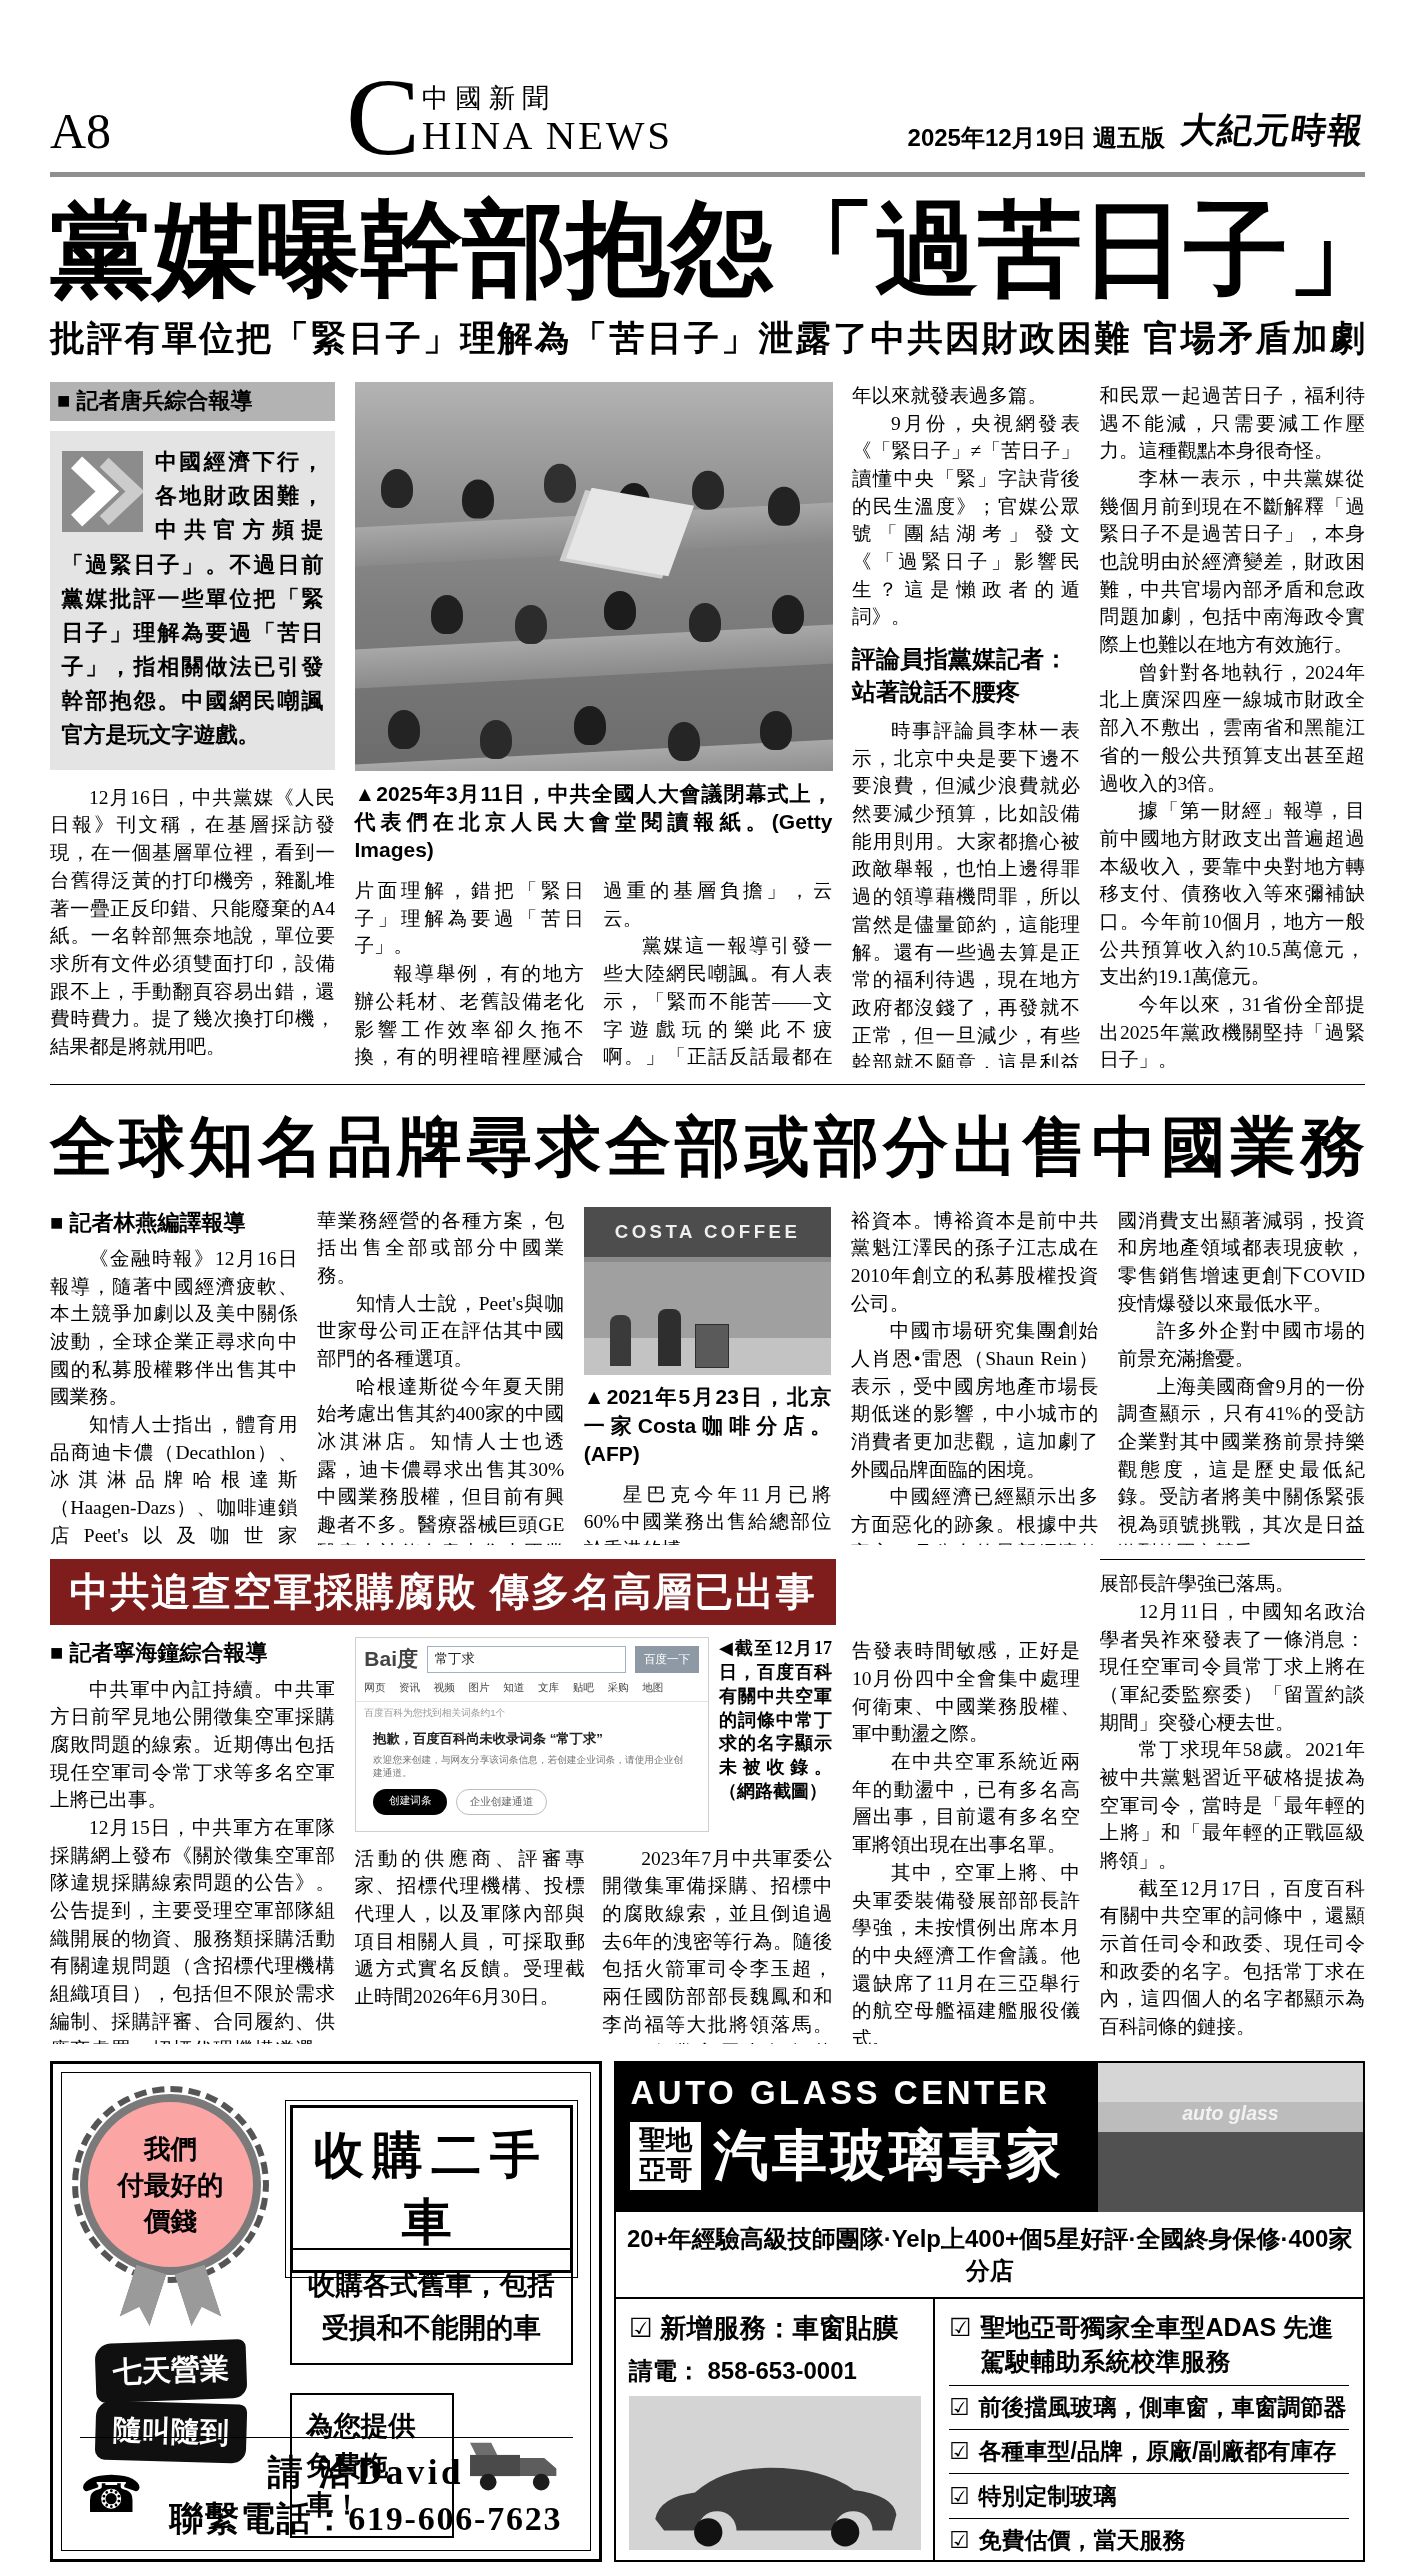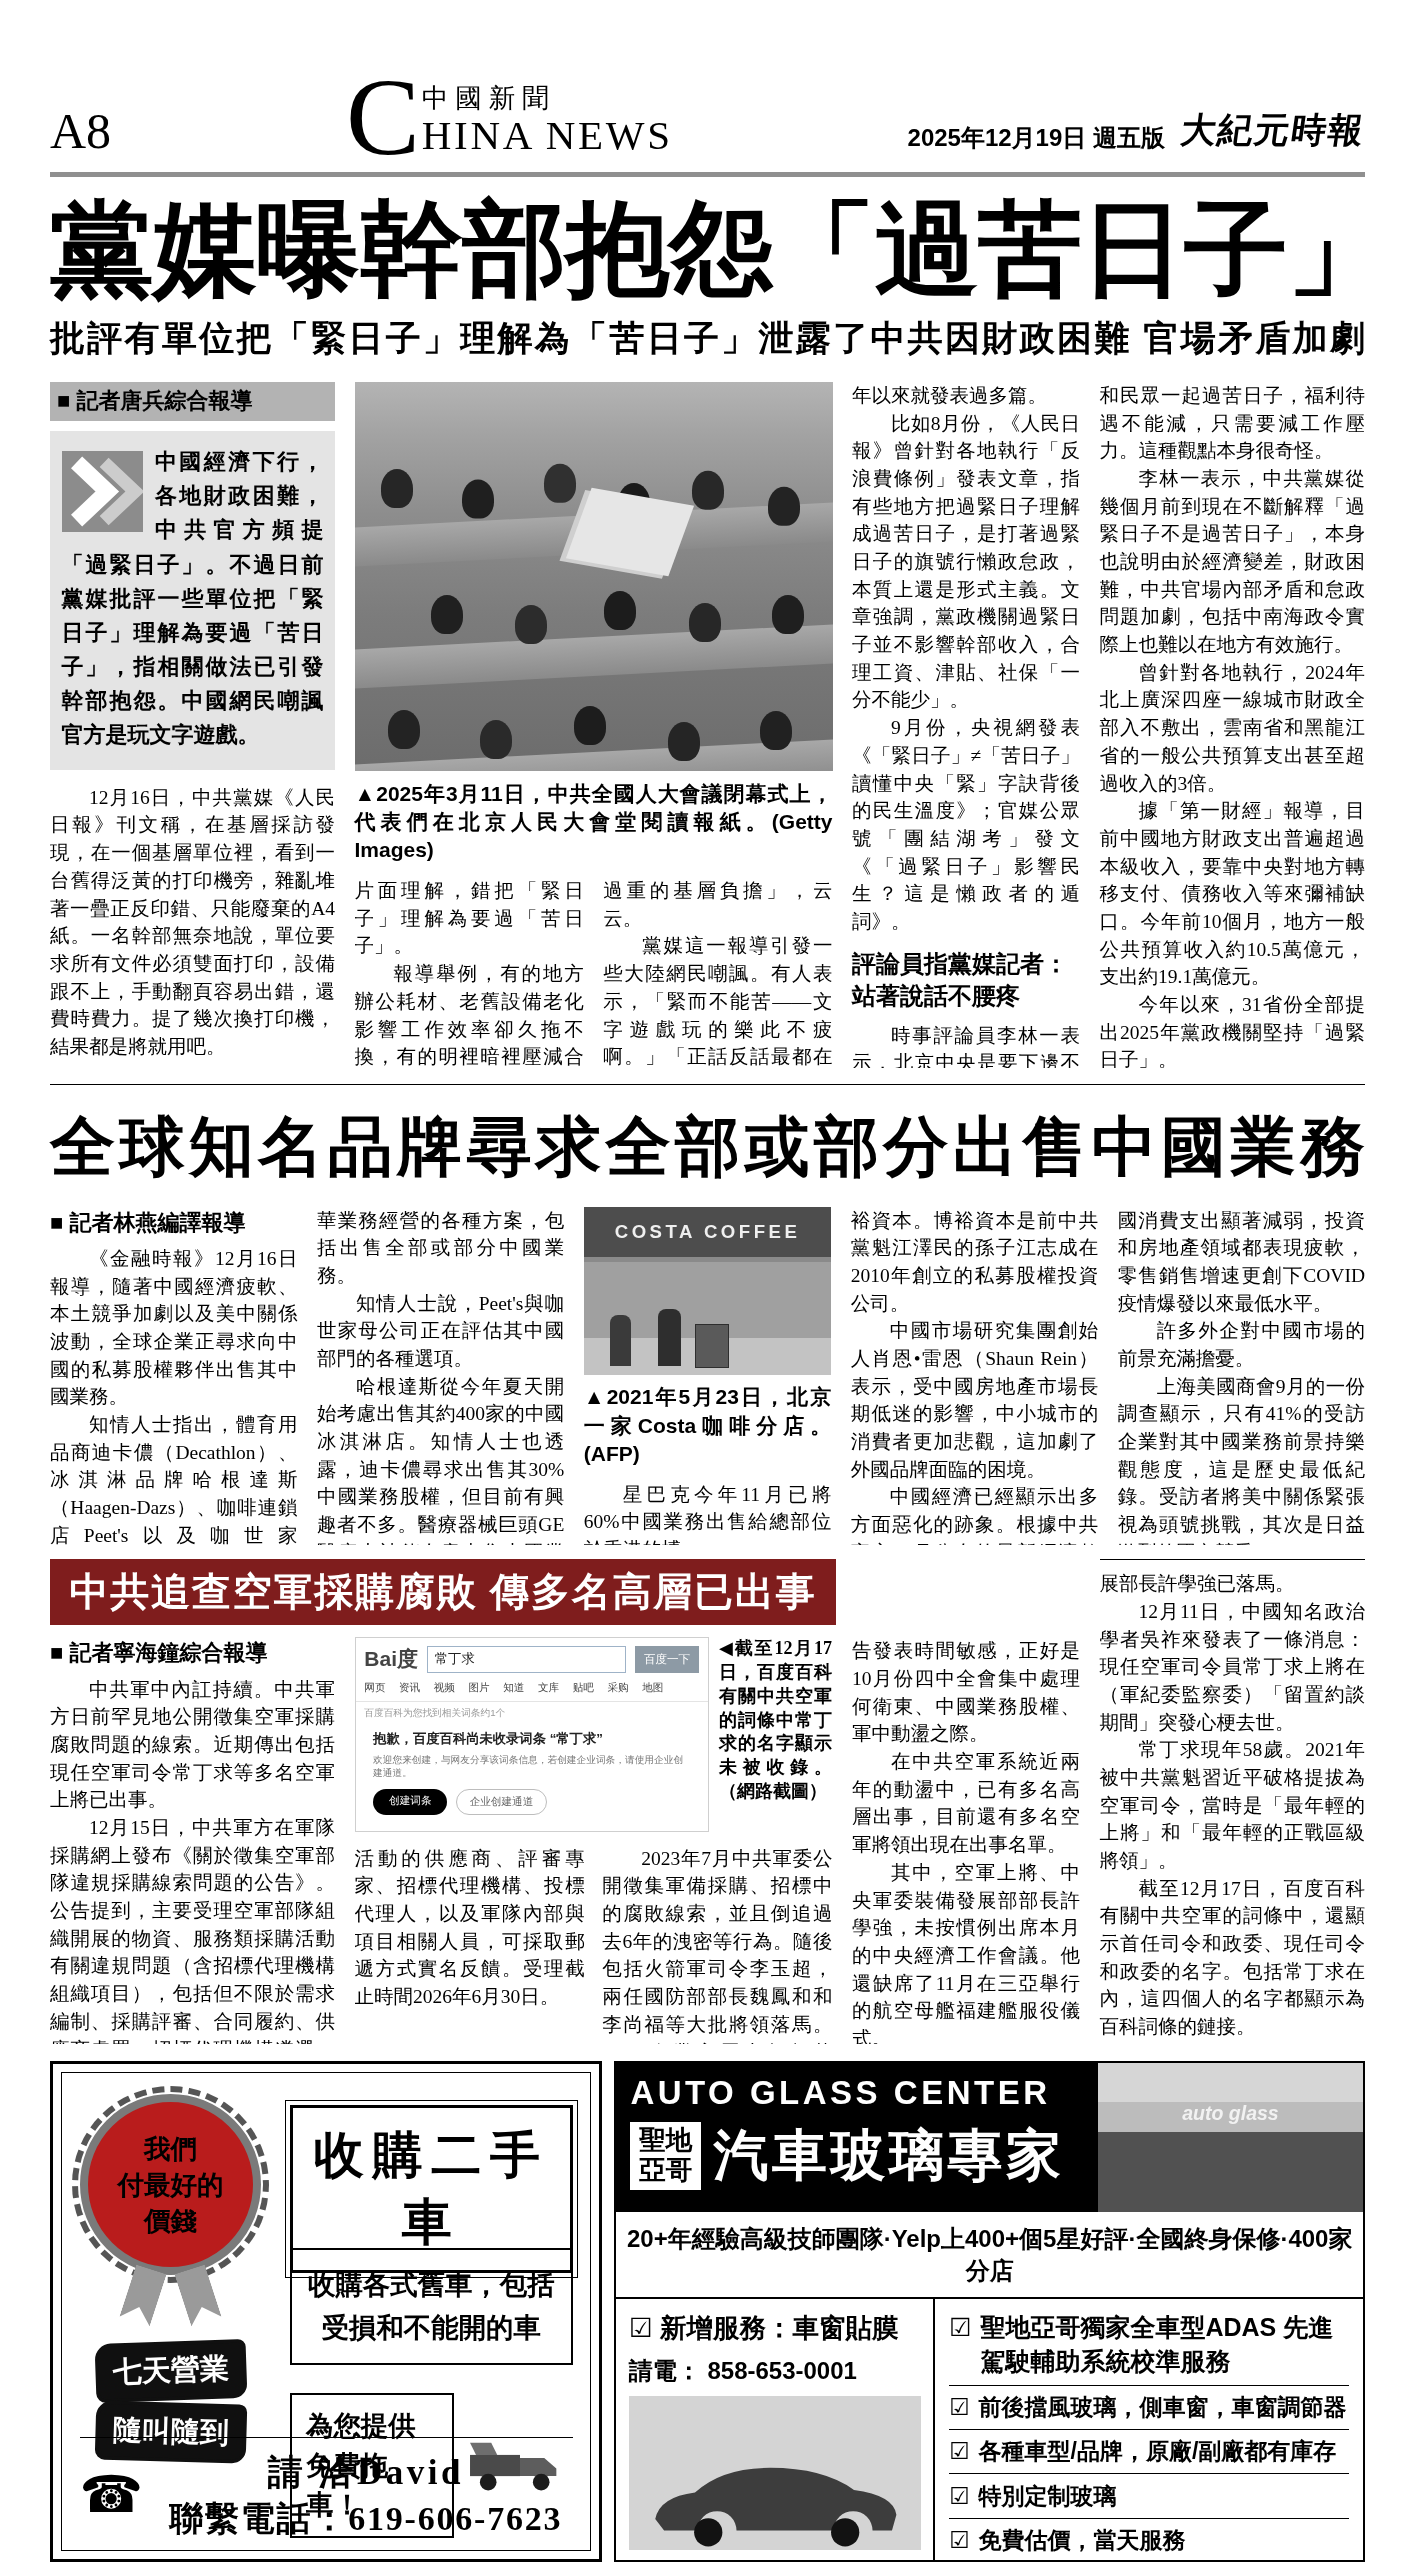--- a/index.html
+++ b/index.html
@@ -84,21 +84,21 @@
   .bd-b1{background:#000000;color:#fff;font-size:10.6px;padding:5.3px 16px;border-radius:13.3px;}
   .bd-b2{border:0.9px solid #bdbdbd;color:#666;font-size:10.6px;padding:5.3px 12.4px;border-radius:13.3px;}
   .shot-cap{width:113px;font-weight:700;font-size:18px;line-height:1.32;text-align:justify;}
   .a3midcols{display:flex;gap:17.7px;margin-top:12.4px;overflow:hidden;}
   .a3midcols>div{flex:1 1 0;}
 
   
   .adrow{display:flex;gap:12.4px;margin-top:17.7px;height:501px;}
   .ad1{flex:0 0 552px;border:3.5px solid #000;outline:1.8px solid #000;outline-offset:-12.4px;position:relative;box-sizing:border-box;}
   .badgewrap{position:absolute;left:26.5px;top:30px;width:182px;text-align:center;}
-  .badge{width:165px;height:165px;border-radius:50%;background:#b91c1c;border:8.8px solid #7a7a7a;outline:6.2px dashed #555;outline-offset:2.7px;
+  .badge{width:165px;height:165px;border-radius:50%;background:#fca5a5;border:8.8px solid #7a7a7a;outline:6.2px dashed #555;outline-offset:2.7px;
          margin:0 auto;display:flex;flex-direction:column;justify-content:center;}
   .badge .b1{font-weight:700;font-size:26.5px;}
   .badge .b2{font-weight:700;font-size:26.5px;}
   .ribbons{display:flex;justify-content:center;gap:23px;margin-top:-7px;}
   .ribbon{width:32px;height:55px;background:#9a9a9a;clip-path:polygon(0 0,100% 0,100% 100%,50% 72%,0 100%);}
   .ribbon.l{transform:rotate(18deg);} .ribbon.r{transform:rotate(-18deg);}
   .t2frame{position:absolute;left:237px;top:41px;right:26.5px;border:3.5px solid #000;outline:1.8px solid #000;outline-offset:4.4px;
            text-align:center;font-weight:700;font-size:50px;letter-spacing:8.8px;padding:14px 0;}
   .buybox{position:absolute;left:237px;top:184px;right:26.5px;border:2.7px solid #000;padding:14px 16px;
           font-weight:700;font-size:27.4px;line-height:1.55;text-align:center;}
@@ -195,21 +195,20 @@
         <div class="bt">
           <p>過重的基層負擔」，云云。</p>
           <p class="ind">黨媒這一報導引發一些大陸網民嘲諷。有人表示，「緊而不能苦——文字遊戲玩的樂此不疲啊。」「正話反話最都在你臉上，怎麼說你都對。」「全文只有一句話——『有的壓減福利待遇』。真苦了你們又不願意了，編制真是個好東西。」</p>
 
         </div>
       </div>
     </div>
 
     <div class="c-sm bt">
       <p>年以來就發表過多篇。</p>
-      <p class="ind">比如8月份，《人民日報》曾針對各地執行「反浪費條例」發表文章，指有些地方把過緊日子理解成過苦日子，是打著過緊日子的旗號行懶政怠政，本質上還是形式主義。文章強調，黨政機關過緊日子並不影響幹部收入，合理工資、津貼、社保「一分不能少」。</p>
       <p class="ind">9月份，央視網發表《「緊日子」≠「苦日子」讀懂中央「緊」字訣背後的民生溫度》；官媒公眾號「團結湖考」發文《「過緊日子」影響民生？這是懶政者的遁詞》。</p>
       <div class="sh sans">評論員指黨媒記者：站著說話不腰疼</div>
       <p class="ind">時事評論員李林一表示，北京中央是要下邊不要浪費，但減少浪費就必然要減少預算，比如設備能用則用。大家都擔心被政敵舉報，也怕上邊得罪過的領導藉機問罪，所以當然是儘量節約，這能理解。還有一些過去算是正常的福利待遇，現在地方政府都沒錢了，再發就不正常，但一旦減少，有些幹部就不願意，這是利益衝突。所以那些黨媒記者是站著說話不腰疼，認為政府即便要破產了，黨的幹部也不應</p>
     </div>
 
     <div class="c-last bt">
       <p>和民眾一起過苦日子，福利待遇不能減，只需要減工作壓力。這種觀點本身很奇怪。</p>
       <p class="ind">李林一表示，中共黨媒從幾個月前到現在不斷解釋「過緊日子不是過苦日子」，本身也說明由於經濟變差，財政困難，中共官場內部矛盾和怠政問題加劇，包括中南海政令實際上也難以在地方有效施行。</p>
       <p class="ind">曾針對各地執行，2024年北上廣深四座一線城市財政全部入不敷出，雲南省和黑龍江省的一般公共預算支出甚至超過收入的3倍。</p>
       <p class="ind">據「第一財經」報導，目前中國地方財政支出普遍超過本級收入，要靠中央對地方轉移支付、債務收入等來彌補缺口。今年前10個月，地方一般公共預算收入約10.5萬億元，支出約19.1萬億元。</p>

